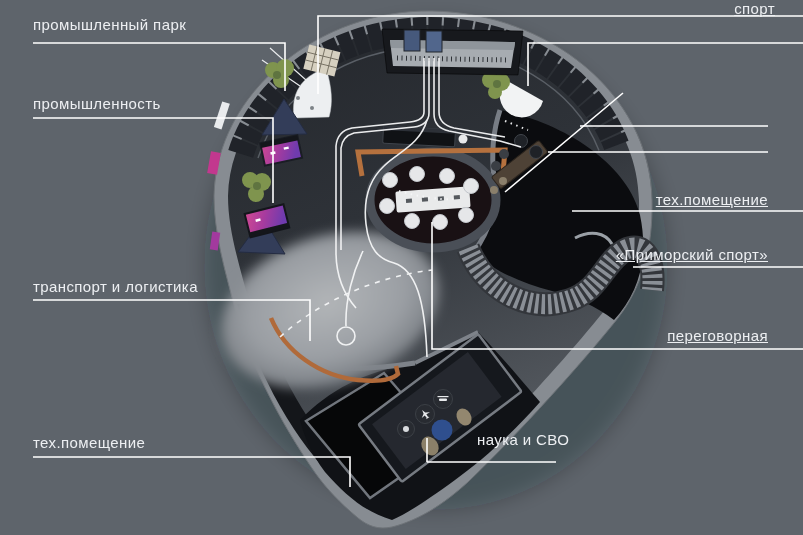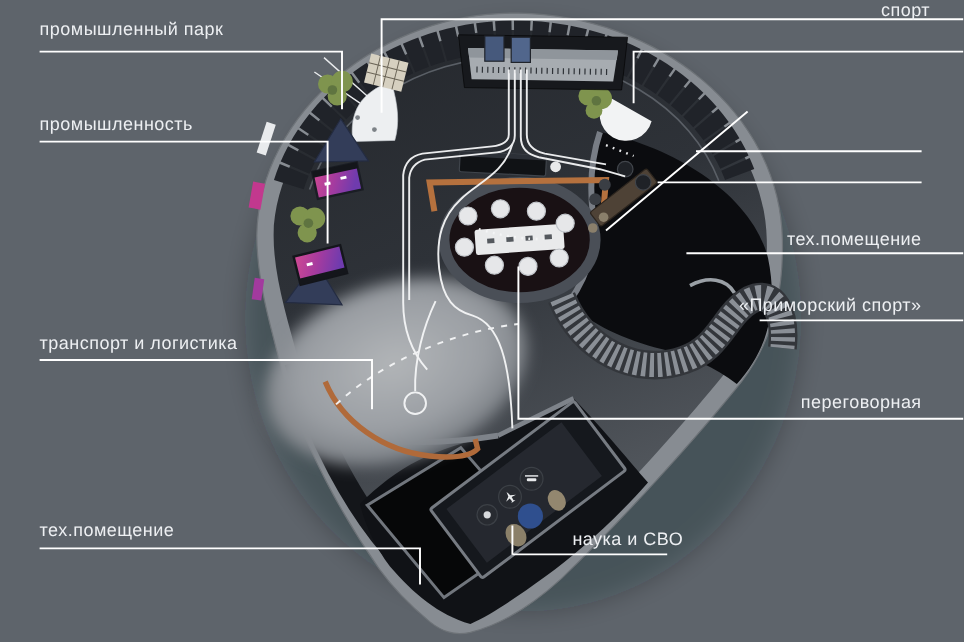--- a/index.html
+++ b/index.html
@@ -1,21 +1,21 @@
 <!DOCTYPE html>
 <html><head>
 <meta charset="utf-8">
 <style>
   html,body{margin:0;padding:0;background:#5e646b;}
   #stage{position:relative;width:803px;height:535px;overflow:hidden;
          background:#5e646b;font-family:"Liberation Sans",sans-serif;}
   #plan-svg{position:absolute;left:0;top:0;}
   .lbl{position:absolute;font-size:15px;line-height:17px;color:#edeff2;
        letter-spacing:.4px;white-space:nowrap;}
-  .lbl.right{text-align:left;}
+  .lbl.right{text-align:left;text-decoration:underline;}
 </style>
 </head>
 <body>
 
 <div id="stage">
 
 <svg id="plan-svg" width="803" height="535" viewBox="0 0 803 535">
   <defs>
     <linearGradient id="floorGrad" x1="0" y1="0" x2="0.35" y2="1">
       <stop offset="0" stop-color="#24272c"></stop>
@@ -232,15 +232,15 @@
 </svg>
 
 <div class="lbl" style="left:33px;top:95px">промышленность</div>
 <div class="lbl" style="left:33px;top:16px">промышленный парк</div>
 <div class="lbl" style="left:33px;top:278px">транспорт и логистика</div>
 <div class="lbl" style="left:33px;top:434px">тех.помещение</div>
 <div class="lbl right" style="right:28px;top:0px">спорт</div>
 <div class="lbl right" style="right:35px;top:191px">тех.помещение</div>
 <div class="lbl right" style="right:35px;top:246px">«Приморский спорт»</div>
 <div class="lbl right" style="right:35px;top:327px">переговорная</div>
-<div class="lbl" style="left:477px;top:441px">наука и СВО</div>
+<div class="lbl" style="left:477px;top:431px">наука и СВО</div>
 
 </div>
 
 </body></html>

